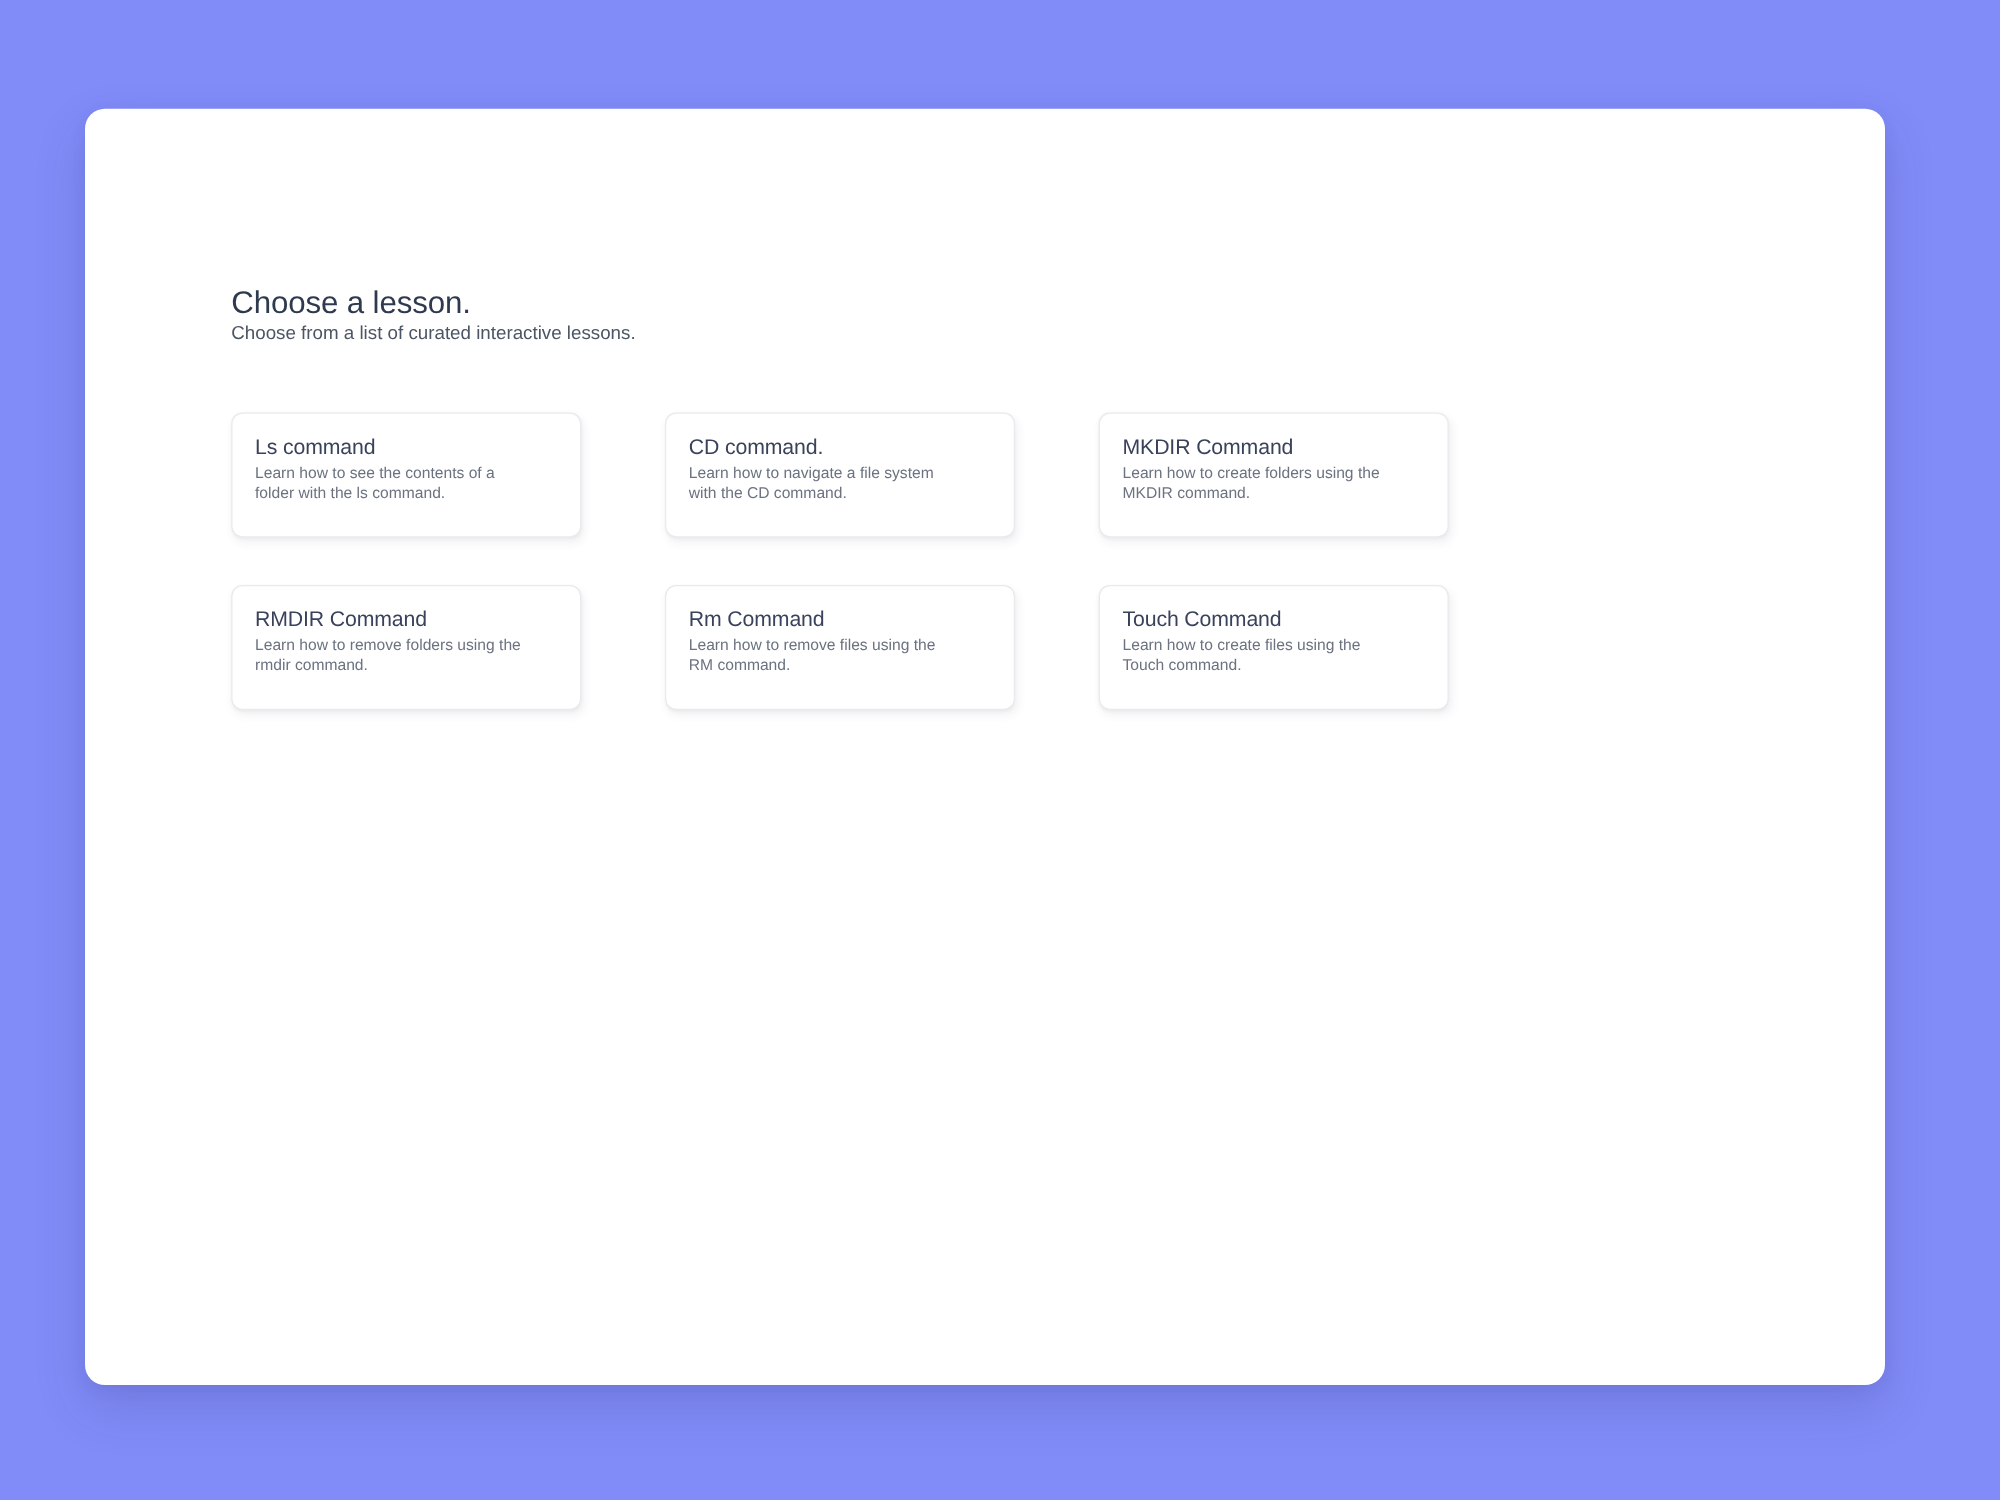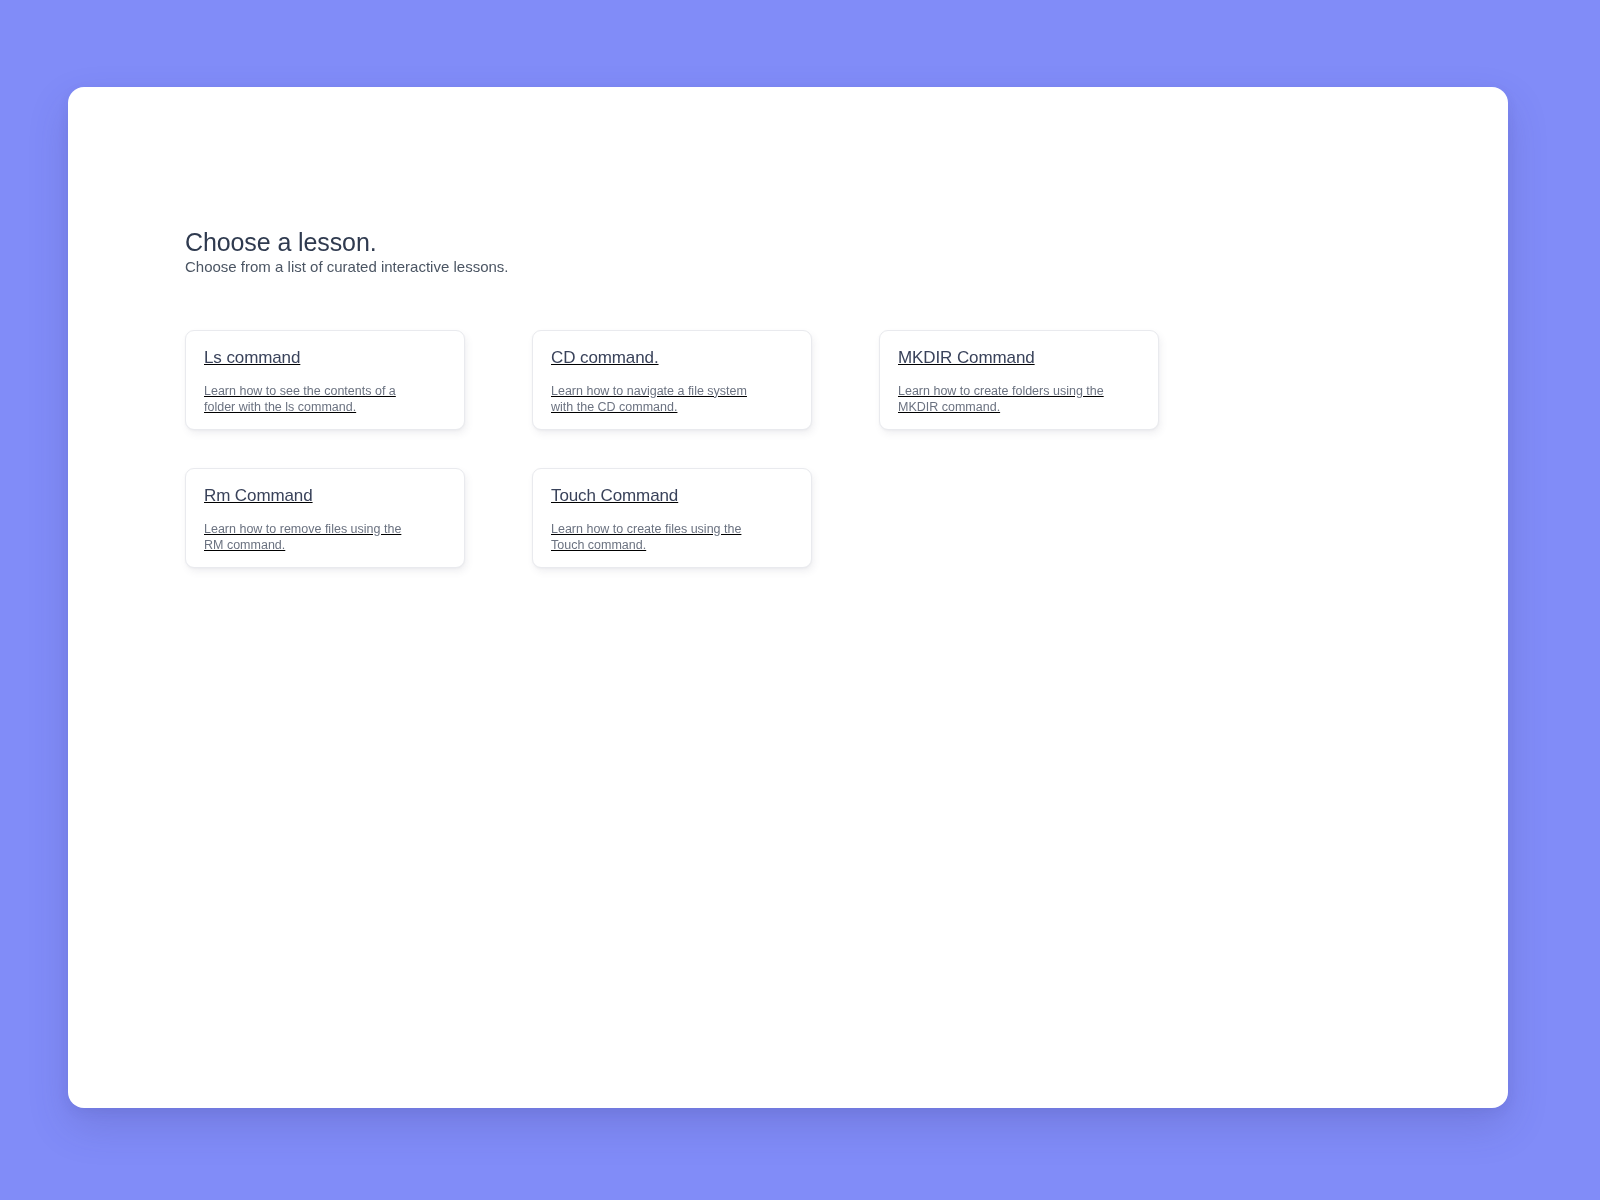--- a/index.html
+++ b/index.html
@@ -66,33 +66,32 @@
     position: relative;
     width: 280px;
     height: 100px;
     background: #ffffff;
     border: 1px solid #e9eaee;
     border-radius: 9px;
     padding: 16px 18px 0 18px;
     box-shadow: 2px 4px 7px rgba(100, 105, 125, 0.09),
                 0 1px 2px rgba(100, 105, 125, 0.05);
     cursor: pointer;
-    text-decoration: underline;
   }
 
   .lesson-title {
     font-size: 17px;
     font-weight: 400;
     color: #39425a;
     line-height: 1.25;
     letter-spacing: -0.1px;
   }
 
   .lesson-desc {
-    margin-top: 14px;
+    margin-top: 1px;
     font-size: 12.5px;
     font-weight: 400;
     color: #6b7280;
     line-height: 1.3;
     max-width: 215px;
   }
 </style>
 </head>
 <body>
 
@@ -113,20 +112,24 @@
       <div class="lesson-card">
         <div class="lesson-title">CD command.</div>
         <div class="lesson-desc">Learn how to navigate a file system with the CD command.</div>
       </div>
 
       <div class="lesson-card">
         <div class="lesson-title">MKDIR Command</div>
         <div class="lesson-desc">Learn how to create folders using the MKDIR command.</div>
       </div>
 
+      <div class="lesson-card">
+        <div class="lesson-title">RMDIR Command</div>
+        <div class="lesson-desc">Learn how to remove folders using the rmdir command.</div>
+      </div>
 
       <div class="lesson-card">
         <div class="lesson-title">Rm Command</div>
         <div class="lesson-desc">Learn how to remove files using the RM command.</div>
       </div>
 
       <div class="lesson-card">
         <div class="lesson-title">Touch Command</div>
         <div class="lesson-desc">Learn how to create files using the Touch command.</div>
       </div>

